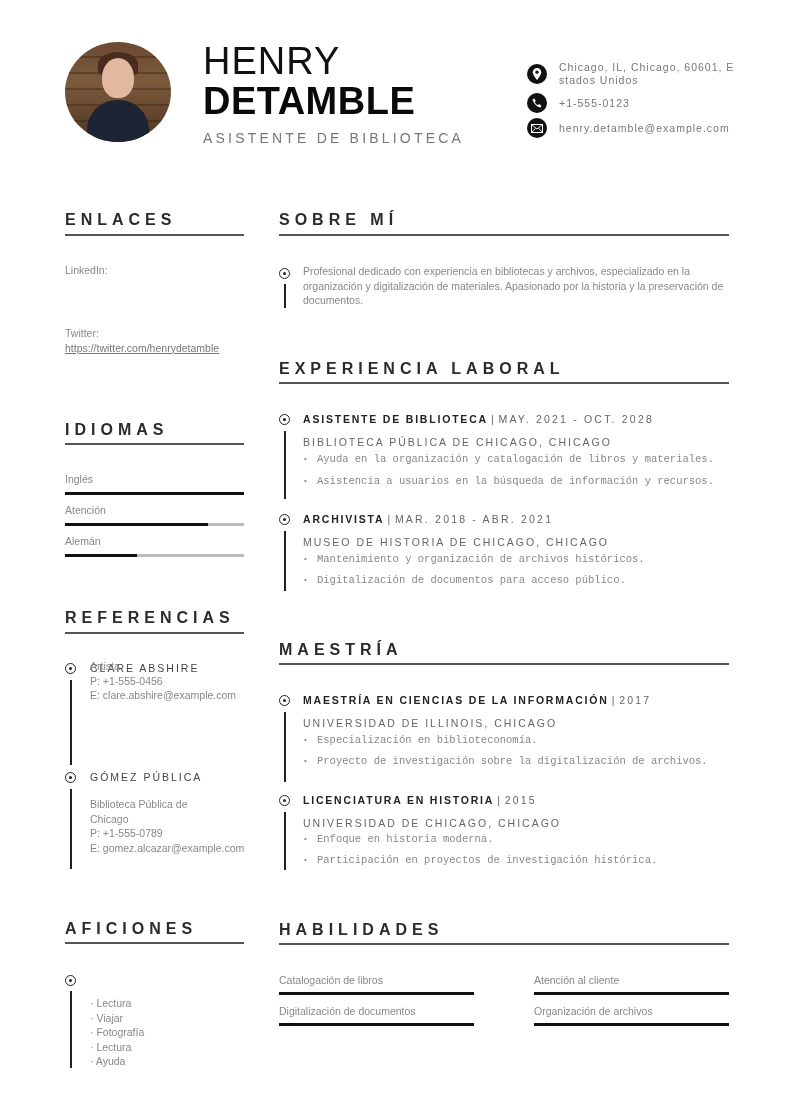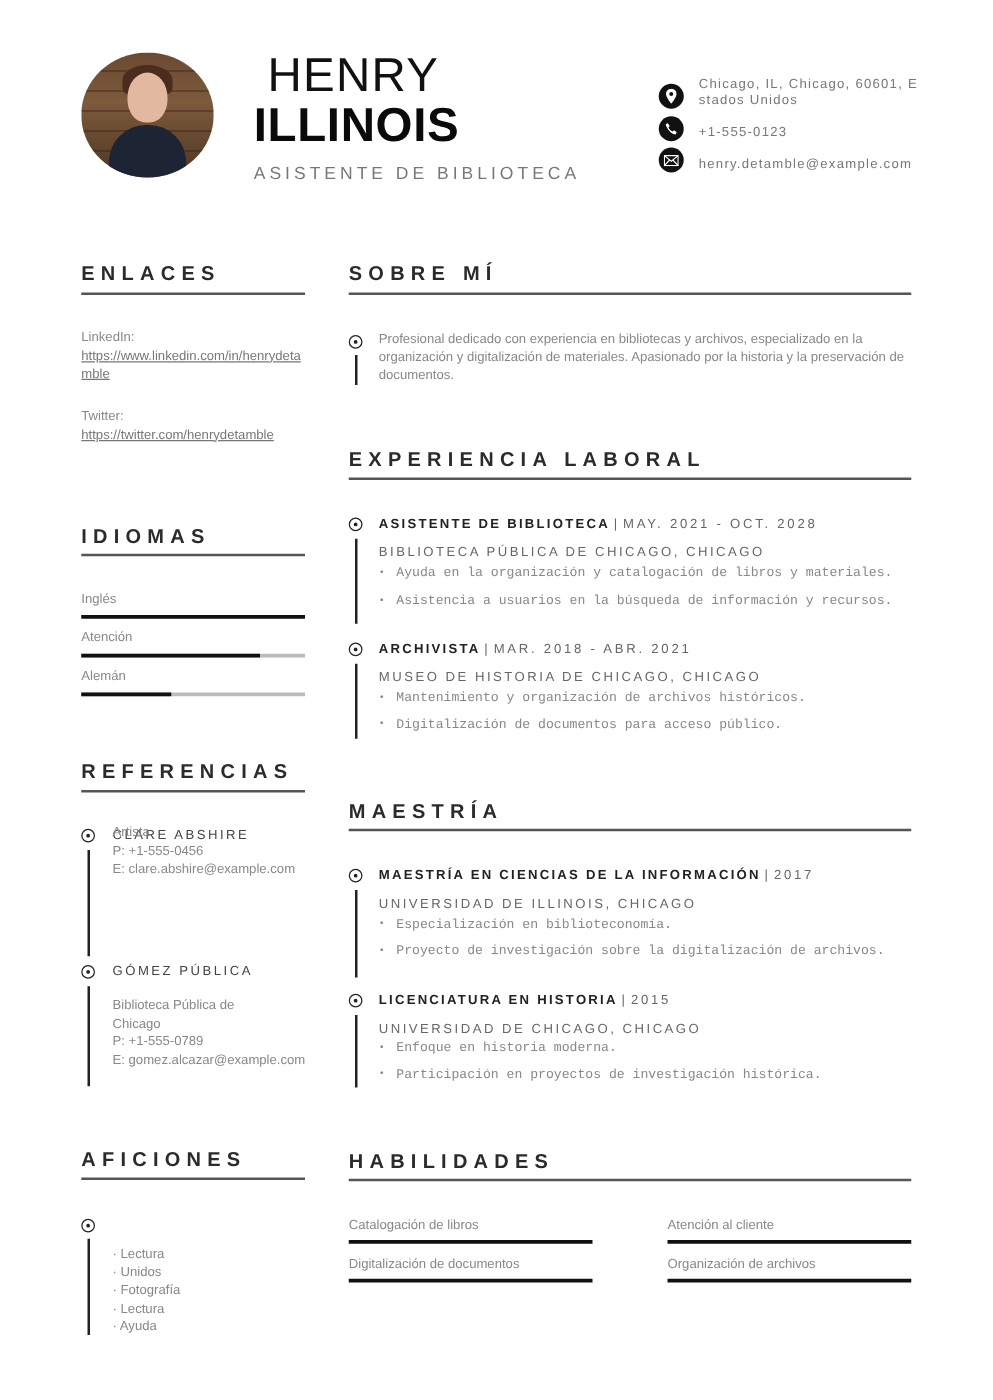--- a/index.html
+++ b/index.html
@@ -8,25 +8,25 @@
 
   
   .photo { position: absolute; left: 65px; top: 42px; width: 106px; height: 100px; border-radius: 50%; overflow: hidden;
     background: radial-gradient(circle at 50% 40%, #e8c8b0 0 14%, transparent 15%),
                 linear-gradient(180deg, #6b4a32 0%, #7d5a3c 40%, #4d3523 100%); }
   .photo .body-shape { position: absolute; left: 22px; top: 58px; width: 62px; height: 60px; background: #1d2433; border-radius: 30px 30px 0 0; }
   .photo .face { position: absolute; left: 37px; top: 16px; width: 32px; height: 40px; background: #e2b8a0; border-radius: 50% 50% 45% 45%; }
   .photo .hair { position: absolute; left: 33px; top: 10px; width: 40px; height: 24px; background: #4a2d1f; border-radius: 50% 50% 20% 20%; }
   .photo .shelves { position: absolute; inset: 0; background: repeating-linear-gradient(180deg, transparent 0 14px, rgba(40,25,15,0.35) 14px 16px); }
 
-  .name-first { position: absolute; left: 203px; top: 40px; font-size: 38px; font-weight: 300; letter-spacing: 1px; color: #111; font-family: "Liberation Sans", sans-serif; margin-left: 11px; }
+  .name-first { position: absolute; left: 203px; top: 40px; font-size: 38px; font-weight: 300; letter-spacing: 1px; color: #111; font-family: "Liberation Sans", sans-serif; }
   .name-last { position: absolute; left: 203px; top: 80px; font-size: 38px; font-weight: 700; color: #0a0a0a; font-family: "Liberation Sans", sans-serif; letter-spacing: 0.5px; }
   .job-title { position: absolute; left: 203px; top: 130px; font-size: 14px; letter-spacing: 3.2px; color: #777; font-family: "Liberation Sans", sans-serif; }
 
-  .contact { position: absolute; left: 527px; width: 210px; display: flex; align-items: flex-end; }
+  .contact { position: absolute; left: 527px; width: 210px; display: flex; align-items: center; }
   .contact .ic { width: 20px; height: 20px; border-radius: 50%; background: #111; flex: 0 0 20px; display: flex; align-items: center; justify-content: center; margin-right: 12px; }
   .contact .txt { font-size: 10.5px; letter-spacing: 1px; color: #777; line-height: 13px; font-family: "Liberation Sans", sans-serif; word-break: break-all; }
 
   
   .sec-title { position: absolute; font-size: 16px; font-weight: 700; letter-spacing: 5px; color: #2b2b2b; font-family: "Liberation Sans", sans-serif; }
   .sec-line { position: absolute; height: 2px; background: #555; }
 
   .small { font-size: 10.5px; color: #888; line-height: 14.5px; font-family: "Liberation Sans", sans-serif; }
   .link { text-decoration: underline; color: #777; word-break: break-all; }
 
@@ -56,21 +56,21 @@
 </head>
 <body>
 
 <div class="photo">
   <div class="shelves"></div>
   <div class="body-shape"></div>
   <div class="hair"></div>
   <div class="face"></div>
 </div>
 <div class="name-first">HENRY</div>
-<div class="name-last">ILLINOIS</div>
+<div class="name-last">DETAMBLE</div>
 <div class="job-title">ASISTENTE DE BIBLIOTECA</div>
 
 <div class="contact" style="top:61px">
   <span class="ic">
     <svg width="10" height="12" viewBox="0 0 10 12">
         <path d="M5 0C2.5 0 .8 1.9.8 4.2 .8 7 5 12 5 12s4.2-5 4.2-7.8C9.2 1.9 7.5 0 5 0z" fill="#fff"></path>
         <circle cx="5" cy="4.2" r="1.6" fill="#111"></circle>
       </svg>
   </span>
   <span class="txt">Chicago, IL, Chicago, 60601, Estados Unidos</span>
@@ -91,21 +91,20 @@
       </svg>
   </span>
   <span class="txt">henry.detamble@example.com</span>
 </div>
 
 <div class="sec-title" style="left:65px; top:211px">ENLACES</div>
 <div class="sec-line" style="left:65px; top:234px; width:179px"></div>
 
 <div class="small" style="position:absolute; left:65px; top:263px; width:180px">
   <div>LinkedIn:</div>
-  <div class="link">https://www.linkedin.com/in/henrydetamble</div>
 </div>
 <div class="small" style="position:absolute; left:65px; top:326px; width:180px">
   <div>Twitter:</div>
   <div class="link">https://twitter.com/henrydetamble</div>
 </div>
 
 <div class="sec-title" style="left:65px; top:421px">IDIOMAS</div>
 <div class="sec-line" style="left:65px; top:443px; width:179px"></div>
 
 <div class="lang-label" style="top:473px">Inglés</div>
@@ -141,21 +140,21 @@
   <div>P: +1-555-0789</div>
   <div style="word-break:break-all">E: gomez.alcazar@example.com</div>
 </div>
 
 <div class="sec-title" style="left:65px; top:920px">AFICIONES</div>
 <div class="sec-line" style="left:65px; top:942px; width:179px"></div>
 <div class="dot" style="left:65px; top:975px"></div>
 <div class="vline" style="left:70px; top:991px; height:77px"></div>
 <div class="hobby" style="top:996px">
   <div>· <span>Lectura</span></div>
-  <div>· <span>Unidos</span></div>
+  <div>· <span>Viajar</span></div>
   <div>· <span>Fotografía</span></div>
   <div>· <span>Lectura</span></div>
   <div>· <span>Ayuda</span></div>
 </div>
 
 <div class="sec-title" style="left:279px; top:211px">SOBRE MÍ</div>
 <div class="sec-line" style="left:279px; top:234px; width:450px"></div>
 <div class="dot" style="left:279px; top:268px"></div>
 <div class="vline" style="left:284px; top:284px; height:24px"></div>
 <div class="small" style="position:absolute; left:303px; top:264px; width:425px">Profesional dedicado con experiencia en bibliotecas y archivos, especializado en la organización y digitalización de materiales. Apasionado por la historia y la preservación de documentos.</div>

